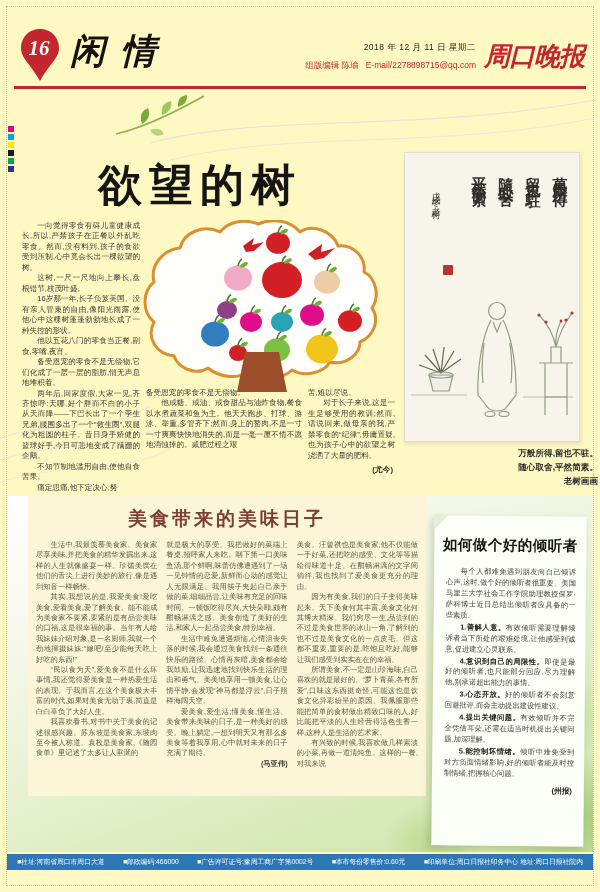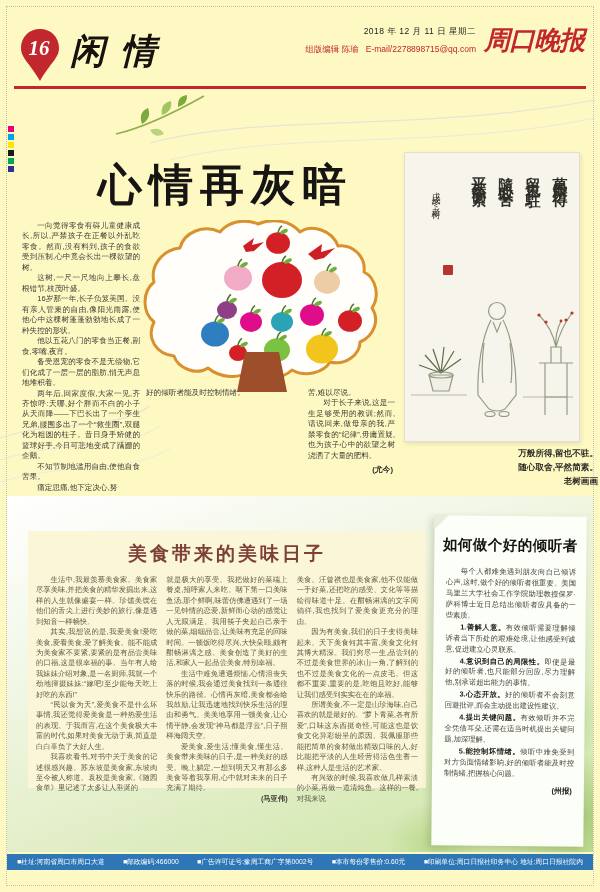--- a/index.html
+++ b/index.html
@@ -5,21 +5,21 @@
   html,body{margin:0;padding:0;background:#efedea;}
   .page{position:relative;width:600px;height:892px;margin:0 auto;background:#fef9c3;
         font-family:"Liberation Sans",sans-serif;overflow:hidden;}
   .dotted-frame{position:absolute;inset:6px;border:1px dotted #c6c1b5;pointer-events:none;}
 
   
   .header{position:absolute;left:14px;right:14px;top:26px;height:58px;}
   .pin{position:absolute;left:6px;top:2px;width:40px;height:54px;}
   .section-title{position:absolute;left:56px;top:2px;font-family:"Liberation Serif",serif;
         font-size:35px;font-weight:bold;font-style:italic;color:#17120f;letter-spacing:16px;}
-  .hdr-right{position:absolute;right:2px;top:0;display:flex;align-items:center;gap:8px;}
+  .hdr-right{position:absolute;right:2px;top:16px;display:flex;align-items:center;gap:8px;}
   .hdr-lines{text-align:right;}
   .hdr-date{font-size:8.5px;color:#222;letter-spacing:.5px;}
   .hdr-editor{margin-top:6px;font-size:8.5px;color:var(--accent-red,#c2272d);}
   .masthead{font-family:"Liberation Serif",serif;font-size:26px;font-weight:bold;font-style:italic;
         color:var(--accent-red,#c2272d);letter-spacing:-1px;line-height:1;text-align:right;}
   .hdr-rule{position:absolute;left:14px;right:14px;top:86px;height:2.5px;
         background:var(--accent-red,#c2272d);}
 
   
   .waves{position:absolute;left:0;top:88px;width:600px;height:430px;pointer-events:none;}
@@ -56,21 +56,21 @@
 
   
   .green-zone{position:absolute;left:7px;right:7px;top:496px;height:356px;
         background:
           radial-gradient(90px 70px at 92% 62%, rgba(150,195,95,.45), rgba(150,195,95,0) 70%),
           radial-gradient(120px 90px at 98% 90%, rgba(130,180,80,.5), rgba(130,180,80,0) 70%),
           radial-gradient(70px 55px at 73% 97%, rgba(150,195,95,.4), rgba(150,195,95,0) 70%),
           linear-gradient(160deg,#ffffff 0%,#f4f8ea 28%,#e3efc9 62%,#cbe3a3 100%);}
 
   
-  .food-box{position:absolute;left:28px;top:531px;width:398px;height:257px;background:var(--box-yellow,#fbf6d8);
+  .food-box{position:absolute;left:28px;top:496px;width:398px;height:300px;background:var(--box-yellow,#fbf6d8);
         padding:8px 8px 13px 8px;box-sizing:border-box;}
   .food-title{text-align:center;font-family:"Liberation Serif",serif;font-size:19px;font-weight:bold;
         color:#7c4036;letter-spacing:3px;margin:2px 0 8px 0;}
   .food-cols{display:flex;gap:9px;height:296px;overflow:hidden;}
   .fcol{flex:1;font-size:7.3px;line-height:1.43;text-align:justify;color:#5e5947;overflow:hidden;}
   .fcol p{margin:0;}
   .food-author{text-align:right;font-weight:bold;color:#403c31;}
 
   
   .listener-card{position:absolute;left:433px;top:516px;width:152px;height:330px;background:#fcfef8;
@@ -141,33 +141,34 @@
   </svg>
 
   <svg class="branch" viewBox="0 0 95 48">
     <path d="M4 44 C30 38 60 24 92 6" stroke="#8fae4e" stroke-width="1.6" fill="none"></path>
     <path d="M30 34 q-4 -12 6 -16 q4 10 -6 16Z" fill="#7aa93c"></path>
     <path d="M50 25 q-2 -12 9 -14 q2 10 -9 14Z" fill="#a4c662"></path>
     <path d="M66 17 q-1 -11 9 -12 q1 9 -9 12Z" fill="#7aa93c"></path>
     <path d="M38 40 q10 -4 14 4 q-9 5 -14 -4Z" fill="#b9d37e"></path>
   </svg>
 
-  <div class="main-title">心情再灰暗</div>
+  <div class="main-title">欲望的树</div>
   <div class="mcol m-c1">
       <p class="ind">一向觉得零食有碍儿童健康成长,所以,严禁孩子在正餐以外乱吃零食。然而,没有料到,孩子的食欲受到压制,心中竟会长出一棵欲望的树。</p>
       <p class="ind">这树,一尺一尺地向上攀长,盘根错节,枝茂叶盛。</p>
       <p class="ind">16岁那一年,长子负笈美国。没有亲人管束的自由,像阳光雨露,使他心中这棵树蓬蓬勃勃地长成了一种失控的形状。</p>
       <p class="ind">他以五花八门的零食当正餐,副食,零嘴,夜宵。</p>
       <p class="ind">备受恩宠的零食不是无偿物,它们化成了一层一层的脂肪,悄无声息地堆积着。</p>
       <p class="ind">两年后,回家度假,大家一见,齐齐惊呼:天哪,好个胖而不白的小子从天而降——下巴长出了一个孪生兄弟,腰围多出了一个“救生圈”,双腿化为粗圆的柱子。昔日身手矫健的篮球好手,今日可悲地变成了蹒跚的企鹅。</p>
       <p class="ind">不知节制地滥用自由,使他自食苦果。</p>
       <p class="ind">痛定思痛,他下定决心,努</p>
     </div>
   <div class="mcol m-c2">
-      <p>好的倾听者能及时控制情绪。</p>
+      <p>备受恩宠的零食不是无偿物。</p>
+      <p class="ind">他戒糖、戒油、戒食甜品与油炸食物,餐食以水煮蔬菜和鱼为主。他天天跑步、打球、游泳、举重,多管齐下;然而,身上的赘肉,不是一寸一寸爽爽快快地消失的,而是一毫一厘不情不愿地消蚀掉的。减肥过程之艰</p>
     </div>
   <div class="mcol m-c3">
     <div>
         <p>苦,难以尽说。</p>
         <p class="ind">对于长子来说,这是一生足够受用的教训;然而,话说回来,做母亲的我,严禁零食的“纪律”,毋庸置疑,也为孩子心中的欲望之树浇洒了大量的肥料。</p>
       </div>
     <div class="author">(尤今)</div>
   </div>
 
   <svg class="tree" viewBox="0 0 236 172">

